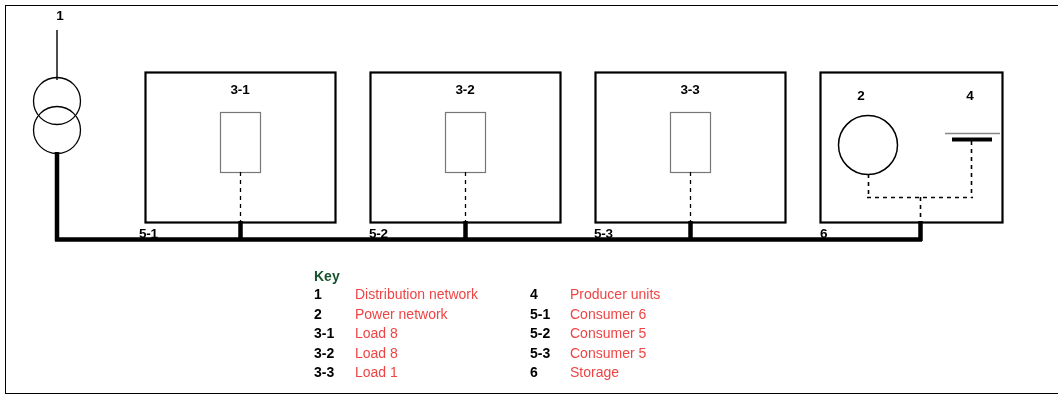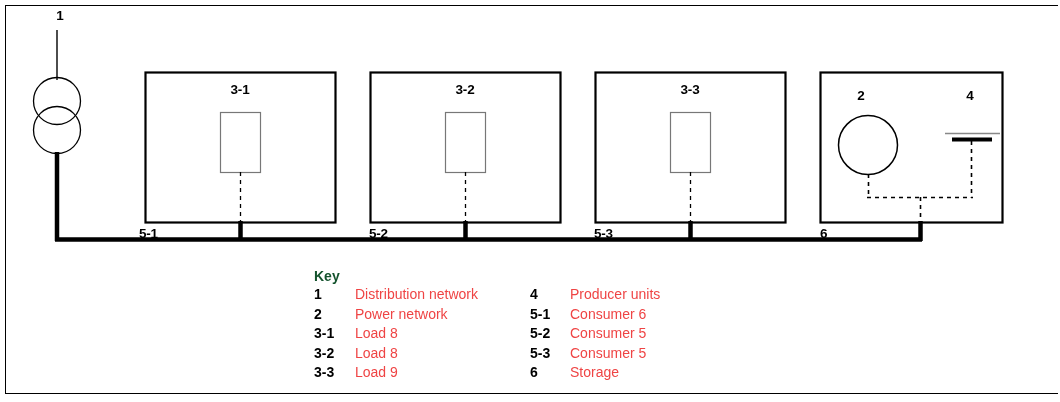--- a/index.html
+++ b/index.html
@@ -164,20 +164,20 @@
       <div class="key-label">Load 8</div>
       <div class="key-code">5-2</div>
       <div class="key-label">Consumer 5</div>
 
       <div class="key-code">3-2</div>
       <div class="key-label">Load 8</div>
       <div class="key-code">5-3</div>
       <div class="key-label">Consumer 5</div>
 
       <div class="key-code">3-3</div>
-      <div class="key-label">Load 9</div>
+      <div class="key-label">Load 1</div>
       <div class="key-code">6</div>
       <div class="key-label">Storage</div>
 
     </div>
   </div>
 
 </div>
 
 </body></html>

